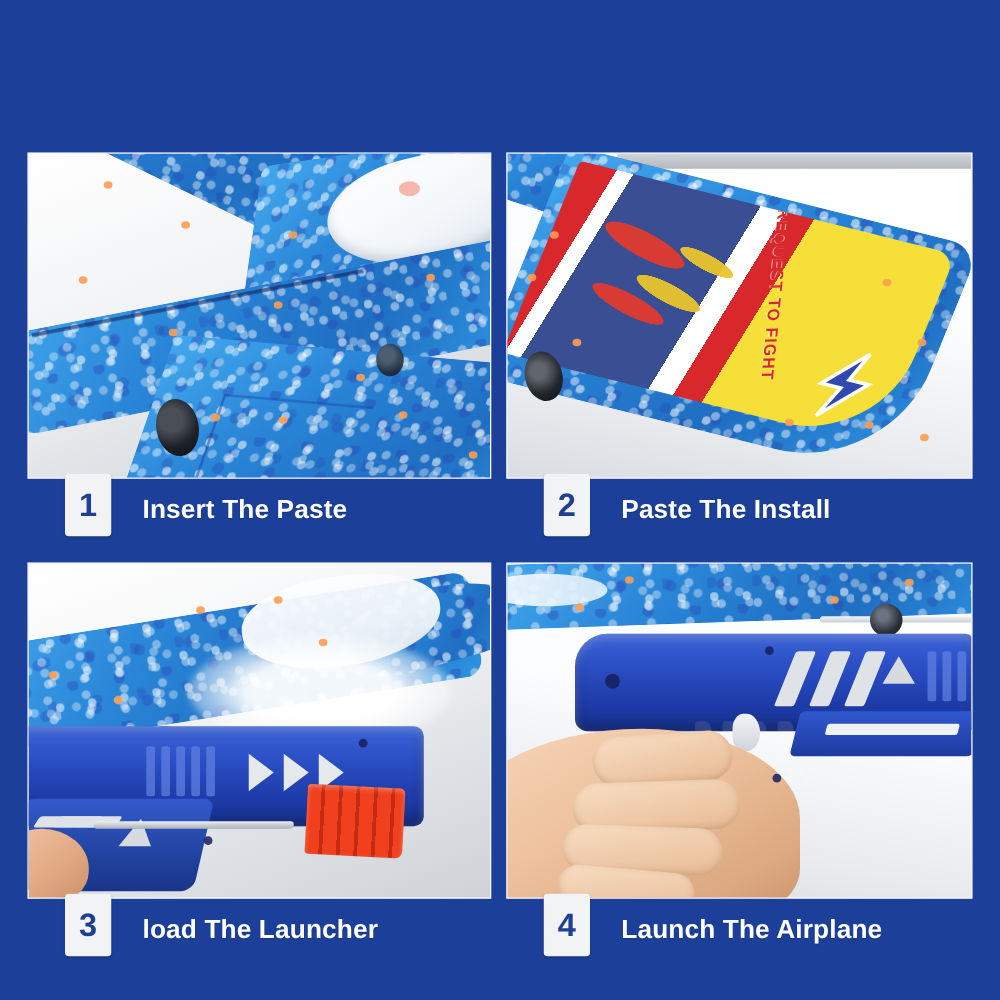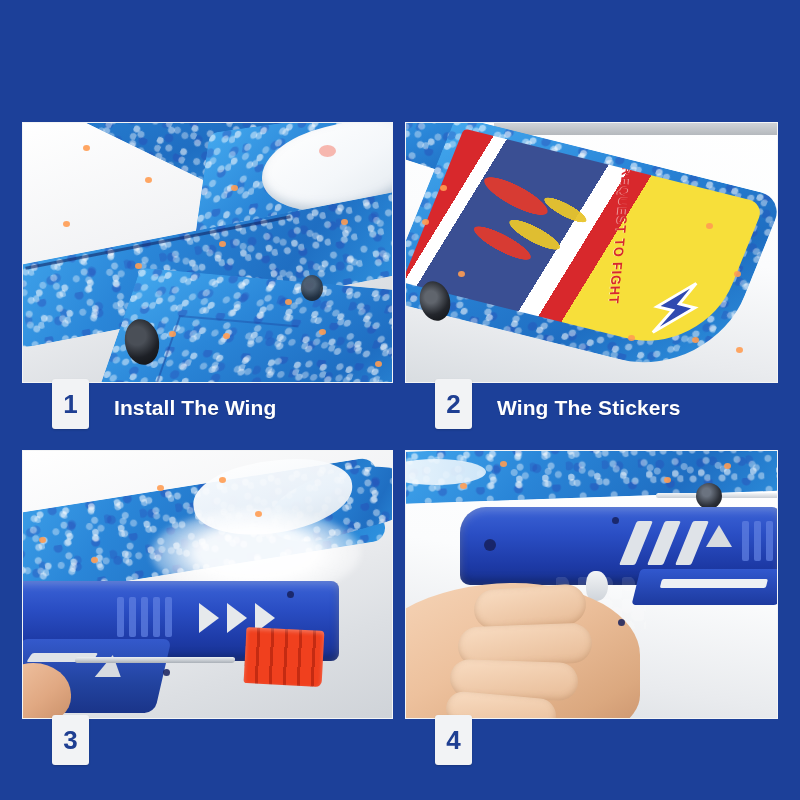--- a/index.html
+++ b/index.html
@@ -493,21 +493,21 @@
       <div class="speck" style="left:196px; top:118px;"></div>
       <div class="speck" style="left:262px; top:176px;"></div>
       <div class="speck" style="left:200px; top:210px;"></div>
       <div class="speck" style="left:296px; top:206px;"></div>
       <div class="speck" style="left:146px; top:208px;"></div>
       <div class="speck" style="left:318px; top:96px;"></div>
       <div class="speck" style="left:352px; top:238px;"></div>
     </div>
     <div class="caption">
       <div class="badge">1</div>
-      <div class="caption-text">Install The Wing</div>
+      <div class="caption-text">Insert The Paste</div>
     </div>
   </div>
 
   <div class="card c2">
     <div class="photo">
       <div class="bg-studio2"></div>
       <div class="p2-shelf"></div>
 
       <div class="foam p2-fuse"></div>
       <div class="foam p2-fin">
@@ -527,21 +527,21 @@
       <div class="speck" style="left:16px;  top:96px;"></div>
       <div class="speck" style="left:52px;  top:148px;"></div>
       <div class="speck" style="left:300px; top:100px;"></div>
       <div class="speck" style="left:328px; top:148px;"></div>
       <div class="speck" style="left:286px; top:214px;"></div>
       <div class="speck" style="left:330px; top:224px;"></div>
       <div class="speck" style="left:222px; top:212px;"></div>
     </div>
     <div class="caption">
       <div class="badge">2</div>
-      <div class="caption-text">Wing The Stickers</div>
+      <div class="caption-text">Paste The Install</div>
     </div>
   </div>
 
   <div class="card c3">
     <div class="photo">
       <div class="bg-studio"></div>
 
       <div class="foam p3-plane-wing"></div>
       <div class="foam p3-plane-tip"></div>
       <div class="p3-canopy"></div>
@@ -573,20 +573,21 @@
       <div class="p4-pin" style="left:140px; top:218px;"></div>
 
       <div class="speck" style="left:134px; top:34px;"></div>
       <div class="speck" style="left:196px; top:26px;"></div>
       <div class="speck" style="left:16px;  top:86px;"></div>
       <div class="speck" style="left:68px;  top:106px;"></div>
       <div class="speck" style="left:232px; top:60px;"></div>
     </div>
     <div class="caption">
       <div class="badge">3</div>
+      <div class="caption-text">load The Launcher</div>
     </div>
   </div>
 
   <div class="card c4">
     <div class="photo">
       <div class="bg-studio2"></div>
 
       <div class="foam p4-wing"></div>
       <div class="p4-wing-tipglow"></div>
       <div class="p4-rod"></div>
@@ -617,16 +618,17 @@
       <div class="p4-finger" style="left:40px;  top:244px; width:110px; height:34px; transform:rotate(5deg);"></div>
       <div class="p4-pin" style="left:212px; top:168px;"></div>
 
       <div class="speck" style="left:94px;  top:10px;"></div>
       <div class="speck" style="left:258px; top:26px;"></div>
       <div class="speck" style="left:318px; top:12px;"></div>
       <div class="speck" style="left:54px;  top:32px;"></div>
     </div>
     <div class="caption">
       <div class="badge">4</div>
+      <div class="caption-text">Launch The Airplane</div>
     </div>
   </div>
 
 </div>
 
 </body></html>

